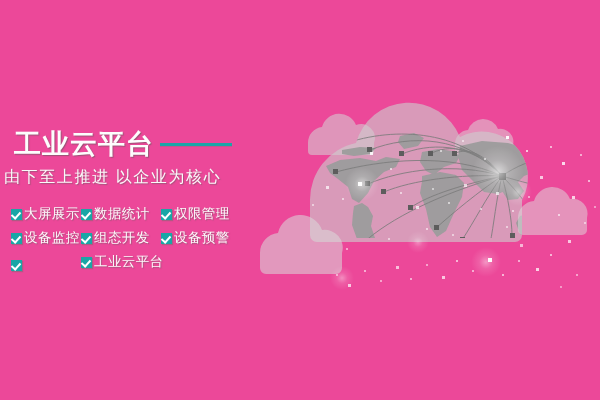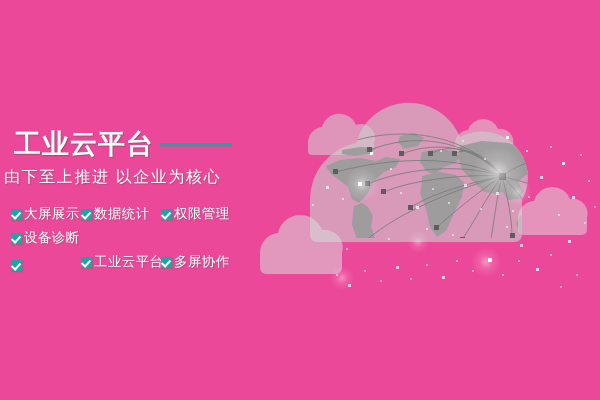--- a/index.html
+++ b/index.html
@@ -244,36 +244,40 @@
           <span class="check-icon"></span>
           <span class="feat-label">数据统计</span>
         </div>
         <div class="feat-item c2">
           <span class="check-icon"></span>
           <span class="feat-label">权限管理</span>
         </div>
       </div>
 
       <div class="feat-row">
+        <div class="feat-item c0">
+          <span class="check-icon"></span>
+          <span class="feat-label">设备监控</span>
+        </div>
         <div class="feat-item c1">
           <span class="check-icon"></span>
-          <span class="feat-label">设备诊断</span>
+          <span class="feat-label">组态开发</span>
+        </div>
+        <div class="feat-item c2">
+          <span class="check-icon"></span>
+          <span class="feat-label">设备预警</span>
         </div>
       </div>
 
       <div class="feat-row">
         <div class="feat-item c0">
           <span class="check-icon"></span>
         </div>
         <div class="feat-item c1">
           <span class="check-icon"></span>
           <span class="feat-label">工业云平台</span>
         </div>
-        <div class="feat-item c2">
-          <span class="check-icon"></span>
-          <span class="feat-label">多屏协作</span>
-        </div>
       </div>
 
     </div>
   </div>
 
 </div>
 
 </body></html>

